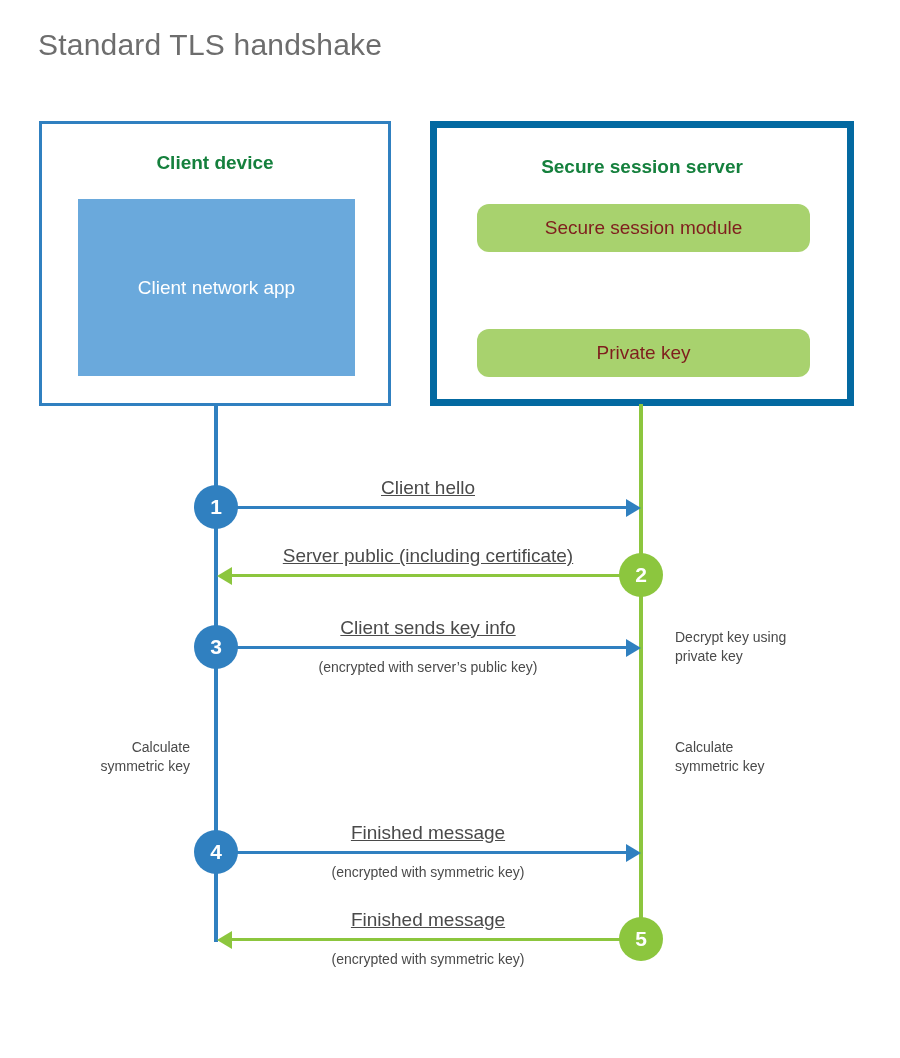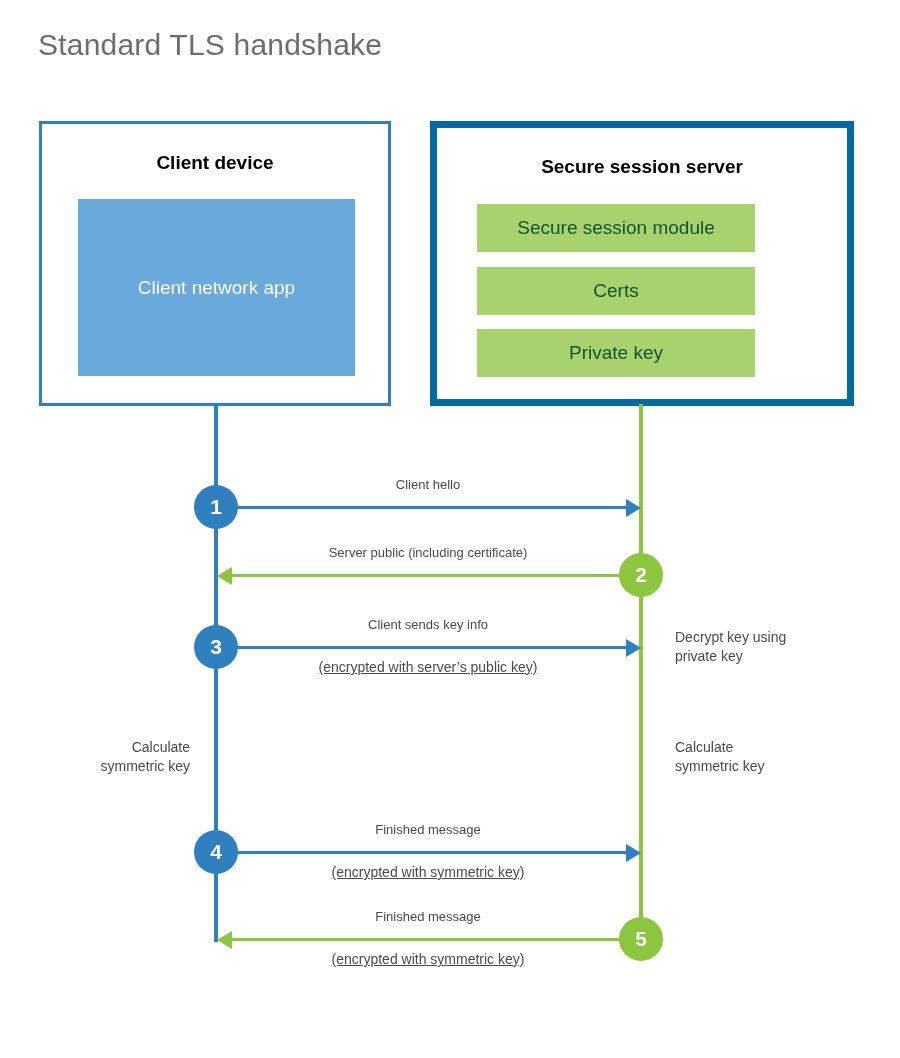--- a/index.html
+++ b/index.html
@@ -49,21 +49,21 @@
     border: 7px solid #0369a1;
   }
   .box-title {
     position: absolute;
     left: 0;
     right: 0;
     top: 28px;
     text-align: center;
     font-size: 19px;
     font-weight: bold;
-    color: #000000;
+    color: #15803d;
   }
 
   
   #client-app-block {
     position: absolute;
     left: 36px;
     top: 75px;
     width: 277px;
     height: 177px;
     background: #6aa9dc;
@@ -76,29 +76,30 @@
     text-align: center;
     line-height: 1.35;
     padding: 12px 18px;
     box-sizing: border-box;
   }
 
   
   .server-bar {
     position: absolute;
     left: 40px;
-    width: 278px;
+    width: 333px;
     height: 48px;
     background: #a8d26e;
-    color: #14532d;
+    color: #7f1d1d;
     font-size: 19px;
     font-weight: 300;
     display: flex;
     align-items: center;
     justify-content: center;
+    border-radius: 12px;
   }
   #server-bar-0 { top: 76px; }
   #server-bar-1 { top: 139px; }
   #server-bar-2 { top: 201px; }
 
   
   .lifeline {
     position: absolute;
     width: 4px;
   }
@@ -153,38 +154,38 @@
     align-items: center;
     justify-content: center;
     top: -22px;
   }
   .step-circle.blue { background: #3080c0; }
   .step-circle.green { background: #8cc63e; }
 
   
   .msg-label {
     position: absolute;
-    font-size: 13px;
+    font-size: 19px;
     font-weight: 300;
     color: #4a4a4a;
     text-align: left;
     white-space: nowrap;
     transform: translateX(-50%);
+    text-decoration: underline;
   }
   .msg-label.above { top: -30px; }
   .msg-sub {
     position: absolute;
     font-size: 14px;
     font-weight: 300;
     color: #4a4a4a;
     text-align: center;
     white-space: nowrap;
     transform: translateX(-50%);
     top: 12px;
-    text-decoration: underline;
   }
 
   
   .side-note {
     position: absolute;
     font-size: 14px;
     font-weight: 400;
     color: #4a4a4a;
     line-height: 1.35;
     white-space: pre-line;
@@ -199,21 +200,20 @@
 <div id="diagram-title">Standard TLS handshake</div>
 
 <div class="participant-box" id="client-device-box">
   <div class="box-title">Client device</div>
   <div id="client-app-block">Client network app</div>
 </div>
 
 <div class="participant-box" id="server-box">
   <div class="box-title">Secure session server</div>
   <div class="server-bar" id="server-bar-0">Secure session module</div>
-  <div class="server-bar" id="server-bar-1">Certs</div>
   <div class="server-bar" id="server-bar-2">Private key</div>
 </div>
 
 <div class="lifeline" id="client-lifeline"></div>
 <div class="lifeline" id="server-lifeline"></div>
 
 <div class="msg-row" id="step-1-row" style="left:0; top:507px;">
   <div class="shaft blue" style="left:216px; width:410px;"></div>
   <div class="head right blue" style="left:626px;"></div>
   <div class="step-circle blue" style="left:194px;">1</div>

